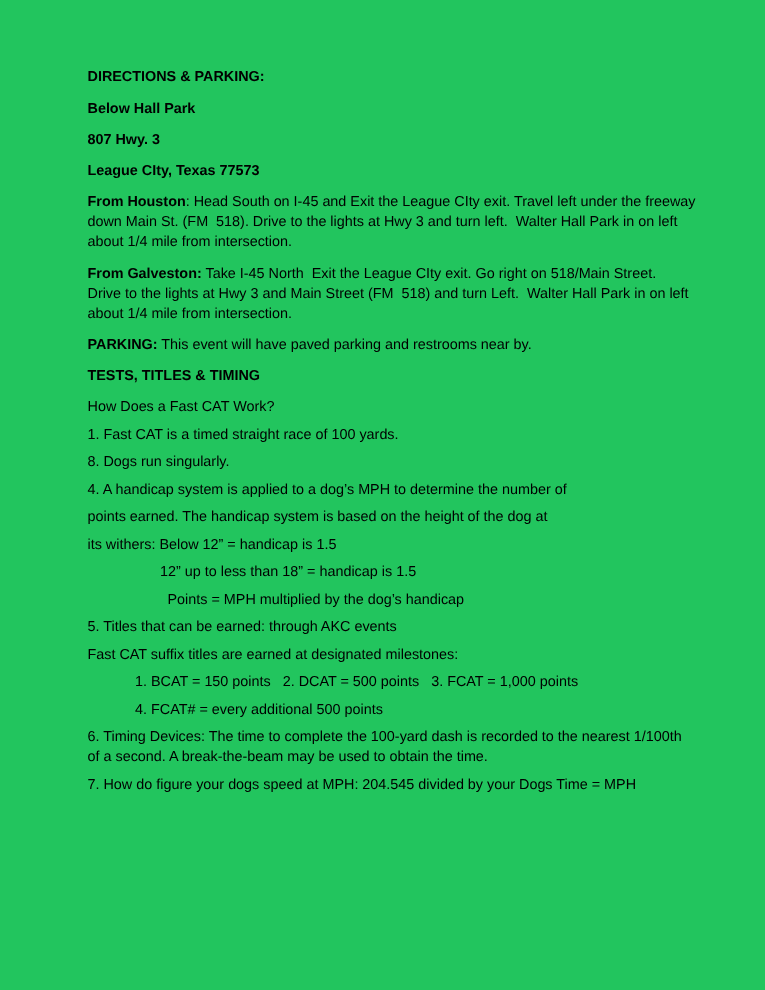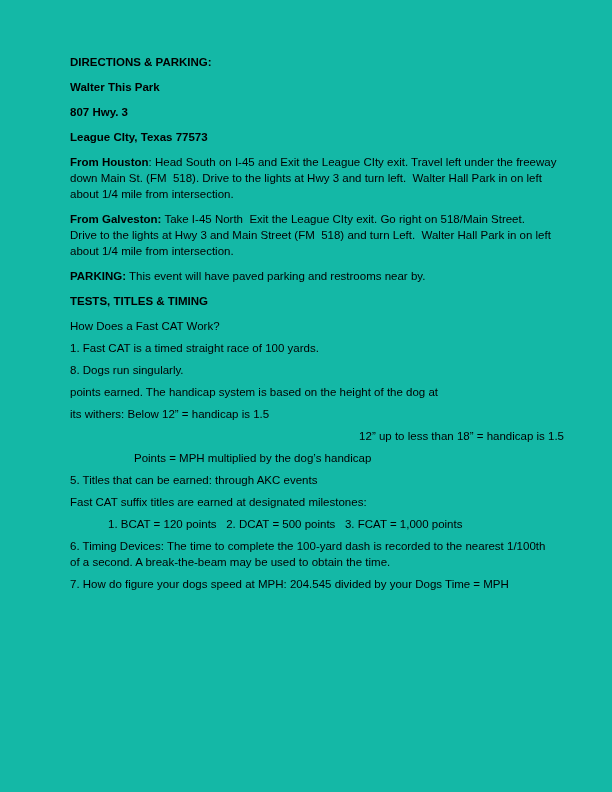--- a/index.html
+++ b/index.html
@@ -7,59 +7,61 @@
   body { width: 612px; height: 792px; overflow: hidden; }
   .page {
     box-sizing: border-box;
     width: 612px;
     height: 792px;
     padding: 54px 48px 0 70px;
     font-family: "Liberation Sans", "DejaVu Sans", sans-serif;
     font-size: 11.5px;
     line-height: 16px;
     color: #000000;
-    background: #14b8a6;
+    background: #22c55e;
   }
   .page p {
     margin: 0 0 6px 0;
     white-space: pre-wrap;
   }
   .page p.mb9 { margin-bottom: 9px; }
   .b { font-weight: bold; }
-  .ind1 { padding-left: 58px; text-align: right; }
+  .ind1 { padding-left: 58px; }
   .ind2 { padding-left: 64px; }
   .ind3 { padding-left: 38px; }
 </style>
 </head>
 <body>
 
 <div class="page">
   <p class="b mb9">DIRECTIONS &amp; PARKING:</p>
-  <p class="b mb9">Walter This Park</p>
+  <p class="b mb9">Below Hall Park</p>
   <p class="b mb9">807 Hwy. 3</p>
   <p class="b mb9">League CIty, Texas 77573</p>
 
   <p class="mb9"><span class="b">From Houston</span><span>: Head South on I-45 and Exit the League CIty exit. Travel left under the freeway
 down Main St. (FM  518). Drive to the lights at Hwy 3 and turn left.  Walter Hall Park in on left
 about 1/4 mile from intersection.</span></p>
 
   <p class="mb9"><span class="b">From Galveston:</span><span> Take I-45 North  Exit the League CIty exit. Go right on 518/Main Street.
 Drive to the lights at Hwy 3 and Main Street (FM  518) and turn Left.  Walter Hall Park in on left
 about 1/4 mile from intersection.</span></p>
 
   <p class="mb9"><span class="b">PARKING:</span><span> This event will have paved parking and restrooms near by.</span></p>
 
   <p class="b mb9">TESTS, TITLES &amp; TIMING</p>
 
   <p>How Does a Fast CAT Work?</p>
   <p>1. Fast CAT is a timed straight race of 100 yards.</p>
   <p>8. Dogs run singularly.</p>
+  <p>4. A handicap system is applied to a dog’s MPH to determine the number of</p>
   <p>points earned. The handicap system is based on the height of the dog at</p>
   <p>its withers: Below 12” = handicap is 1.5</p>
   <p class="ind1">12” up to less than 18” = handicap is 1.5</p>
   <p class="ind2">Points = MPH multiplied by the dog’s handicap</p>
   <p>5. Titles that can be earned: through AKC events</p>
   <p>Fast CAT suffix titles are earned at designated milestones:</p>
-  <p class="ind3">1. BCAT = 120 points   2. DCAT = 500 points   3. FCAT = 1,000 points</p>
+  <p class="ind3">1. BCAT = 150 points   2. DCAT = 500 points   3. FCAT = 1,000 points</p>
+  <p class="ind3">4. FCAT# = every additional 500 points</p>
   <p>6. Timing Devices: The time to complete the 100-yard dash is recorded to the nearest 1/100th
 of a second. A break-the-beam may be used to obtain the time.</p>
   <p>7. How do figure your dogs speed at MPH: 204.545 divided by your Dogs Time = MPH</p>
 </div>
 
 </body></html>

